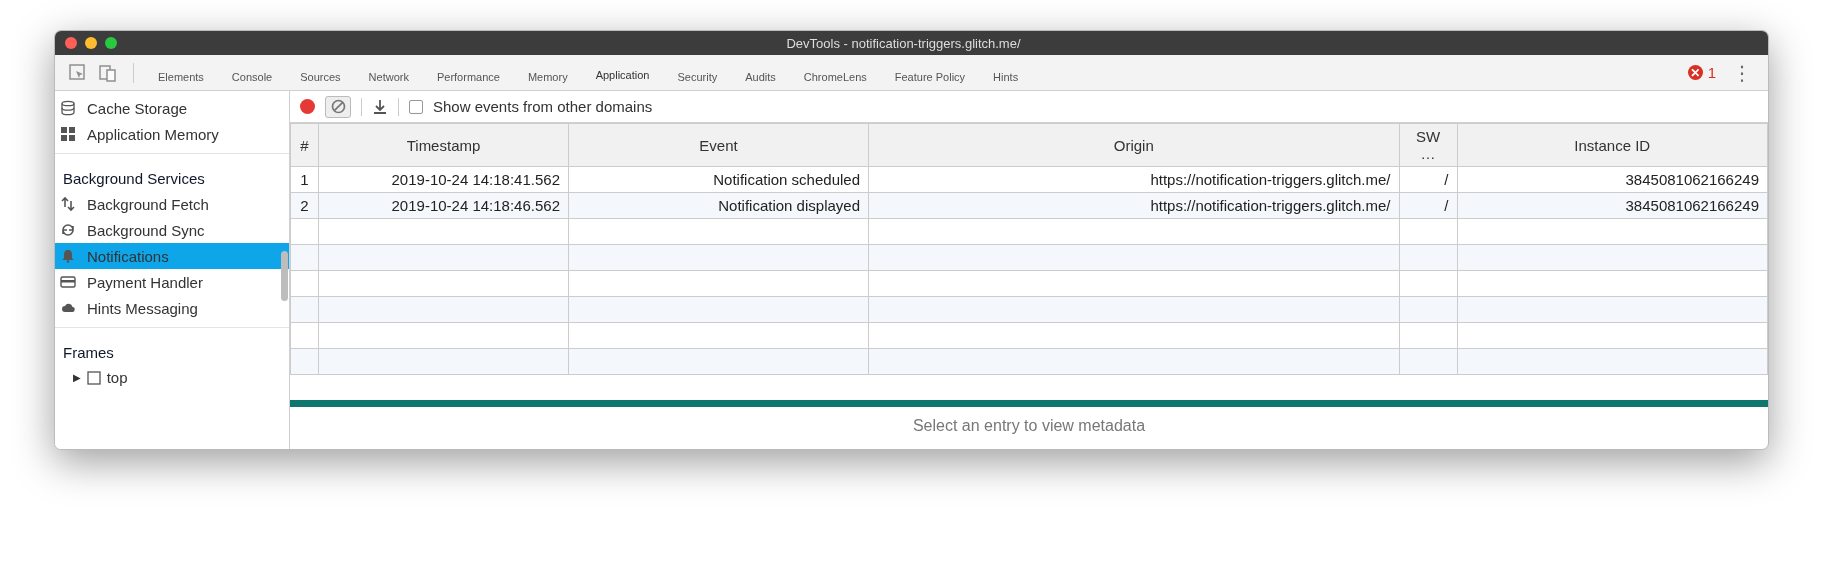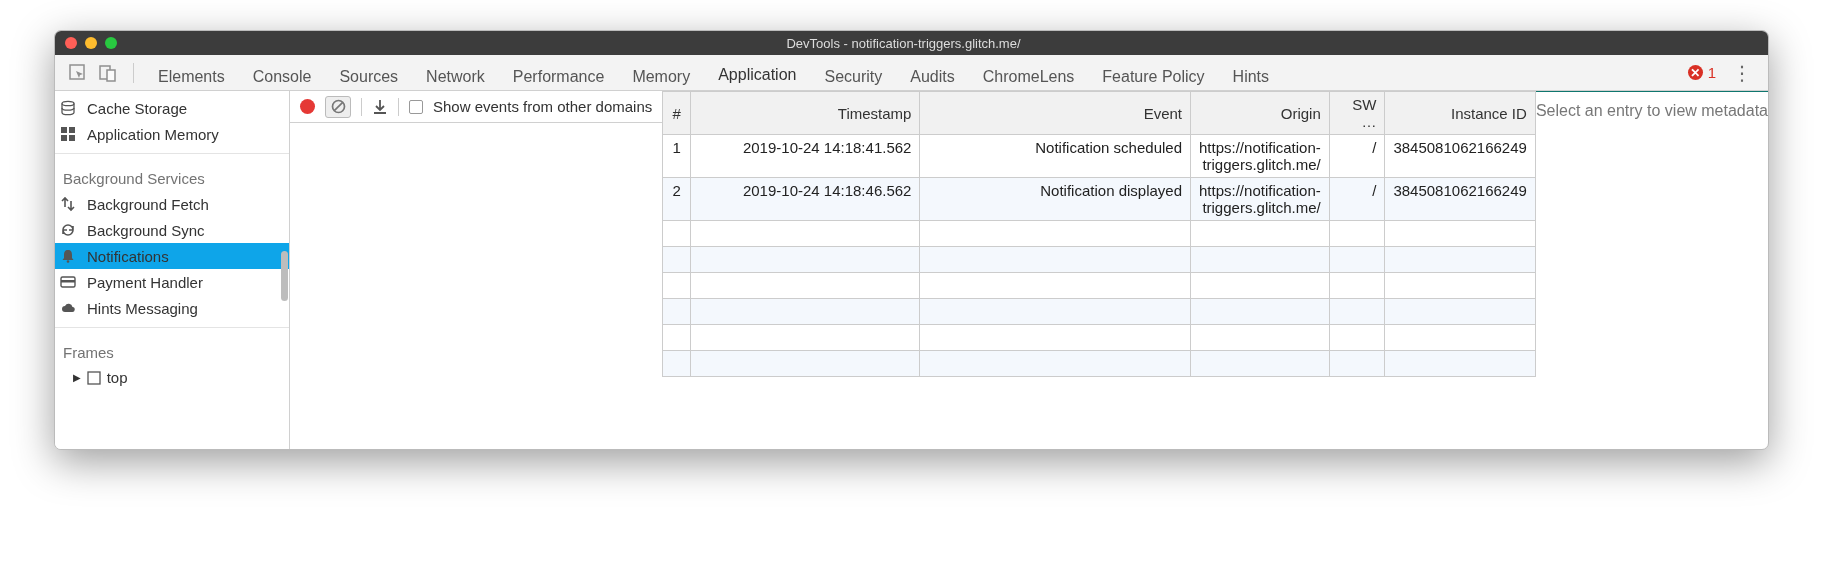--- a/index.html
+++ b/index.html
@@ -6,53 +6,53 @@
 body { background: #fff; width: 1823px; height: 562px; padding: 30px 54px 60px; display:flex; flex-direction:column; }
 .window { width: 100%; border-radius: 7px; overflow: hidden; box-shadow: 0 12px 40px rgba(0,0,0,0.38); border:1px solid #bbb; background:#fff; display:flex; flex-direction:column; height: 420px; }
 .titlebar { background: #3c3c3c; height: 24px; display:flex; align-items:center; padding:0 10px; position:relative; }
 .traffic { display:flex; gap:8px; }
 .dot { width:12px; height:12px; border-radius:50%; }
 .dot.red{background:#ff5f57;} .dot.yellow{background:#febc2e;} .dot.green{background:#28c840;}
 .titlebar-title{ position:absolute; left:0; right:16px; text-align:center; color:#ddd; font-size:13px; pointer-events:none;}
 .tabbar{ display:flex; align-items:center; height:36px; border-bottom:1px solid #d0d0d0; padding:0 8px; font-size:15px; color:#333; background:#f3f3f3;}
 .tabbar .tool-icon{ width:22px; height:22px; display:flex; align-items:center; justify-content:center; opacity:.7; margin:0 4px;}
 .tabbar .sep{ width:1px; height:20px; background:#ccc; margin:0 10px;}
-.tabbar .tab{ padding:0 14px; height:100%; display:flex; align-items:center; cursor:pointer; color:#555; font-size:16px;margin-top:8px; }
+.tabbar .tab{ padding:0 14px; height:100%; display:flex; align-items:center; cursor:pointer; color:#555; font-size:11px;margin-top:8px; }
 .tabbar .tab.active{ color:#333; border-bottom:3px solid #1a73e8;text-align:center; }
 .tabbar .spacer{flex:1;}
 .errcount{ display:flex; align-items:center; gap:5px; color:#d93025; font-size:15px; margin-right:8px;}
 .errcirc{ width:15px; height:15px; border-radius:50%; background:#d93025; color:#fff; display:flex; align-items:center; justify-content:center; font-size:12px; font-weight:bold; line-height:1;}
 .kebab{ font-size:20px; color:#666; padding:0 8px; cursor:pointer;}
 .body{ display:flex; flex:1; min-height:0;}
 .sidebar{ width:235px; border-right:1px solid #d0d0d0; overflow:auto; font-size:15px; color:#333; padding-top:4px; position:relative; background:#fff;}
 .side-item{ display:flex; align-items:center; gap:10px; padding:4px 8px 4px 4px; cursor:pointer; color:#333;}
 .side-item.selected{ background:#0ea5e9;}
 .side-item .icn{ width:18px; height:18px; display:flex; align-items:center; justify-content:center; color:#555;}
-.side-group{ padding:10px 8px 4px 8px; color:#737373; font-size:15px; }
+.side-group{ padding:10px 8px 4px 8px; color:#0f172a; font-size:15px; }
 .side-hr{ height:1px; background:#e4e4e4; margin:6px 0;}
 .sidebar-scroll-thumb{ position:absolute; right:1px; top:160px; width:7px; height:50px; background:#bdbdbd; border-radius:4px;}
 .frames-item{ display:flex; align-items:center; gap:6px; padding:4px 8px 4px 18px; color:#333; cursor:pointer;}
 .tri{ font-size:10px;}
-.main{ flex:1; display:flex; flex-direction:row; min-width:0;}
+.main{ flex:1; display:flex; flex-direction:column; min-width:0;}
 .toolbar{ display:flex; align-items:center; height:32px; border-bottom:1px solid #d0d0d0; padding:0 10px; gap:10px; font-size:15px; color:#333; background:#fff;}
 .record-dot{ width:15px; height:15px; border-radius:50%; background:#e53935;}
 .dis-btn{ width:26px; height:22px; border:1px solid #bbb; border-radius:3px; background:#eee; display:flex; align-items:center; justify-content:center;}
 .dl{ font-size:17px; color:#666;}
 .toolbar .sep2{ width:1px; height:18px; background:#ccc;}
 .chk{ width:14px; height:14px; border:1px solid #999; border-radius:2px; background:#fff;}
 .grid{ flex:1; overflow:auto; position:relative;}
 table{ border-collapse:collapse; width:100%; font-size:15px; color:#222;}
-th{ background:#f1f1f1; border:1px solid #ccc; text-align:right; padding:4px 8px; font-weight:400; color:#333;}
+th{ background:#f1f1f1; border:1px solid #ccc; text-align:center; padding:4px 8px; font-weight:400; color:#333;}
 td{ border:1px solid #ccc; padding:4px 8px; vertical-align:top;text-align:right;}
 tbody tr:nth-child(even){ background:#f4f8fd;}
 .col-index{ width:28px; text-align:center;}
 .col-ts{ width:250px;}
 .col-ev{ width:300px;}
 .col-sw{ width:58px;}
-.detail-hint{ border-top:1px solid #0f766e; text-align:center; color:#777; font-size:16px; padding:10px 0 14px;}
+.detail-hint{ border-top:7px solid #0f766e; text-align:center; color:#777; font-size:16px; padding:10px 0 14px;}
 svg{display:block;}
 </style>
 </head>
 <body>
 
 <div class="window">
   <div class="titlebar">
     <div class="traffic">
       <div class="dot red"></div>
       <div class="dot yellow"></div>

